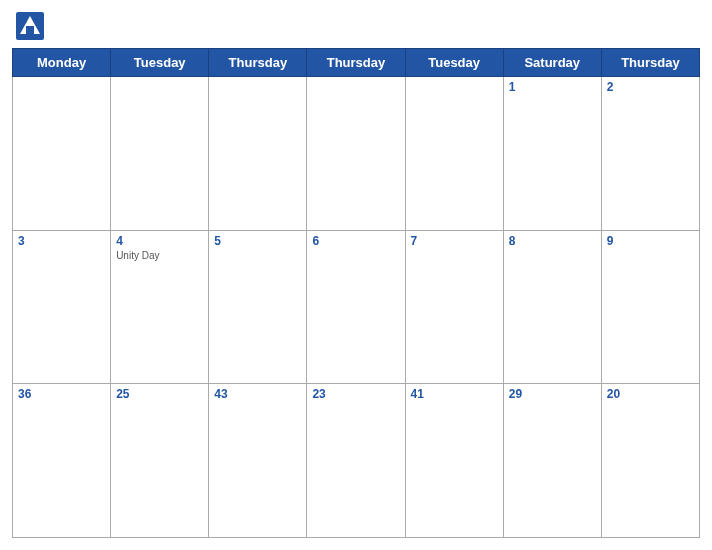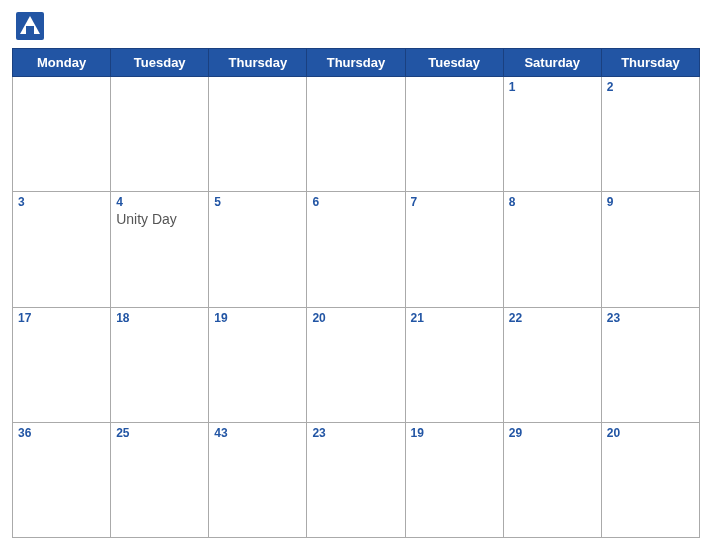--- a/index.html
+++ b/index.html
@@ -91,21 +91,21 @@
     }
 
     .day-number {
       font-size: 12px;
       font-weight: bold;
       color: #2255a4;
       display: block;
     }
 
     .holiday-text {
-      font-size: 14px;
+      font-size: 10px;
       color: #555;
       margin-top: 2px;
       display: block;
     }
 
     .empty-cell {
       background: #fff;
     }
   </style>
 </head>
@@ -172,56 +172,33 @@
         </td>
         <td>
           <span class="day-number">8</span>
         </td>
         <td>
           <span class="day-number">9</span>
         </td>
       </tr>
       <tr>
         <td>
-          <span class="day-number">17</span>
-        </td>
-        <td>
-          <span class="day-number">18</span>
-        </td>
-        <td>
-          <span class="day-number">19</span>
-        </td>
-        <td>
-          <span class="day-number">20</span>
-        </td>
-        <td>
-          <span class="day-number">21</span>
-        </td>
-        <td>
-          <span class="day-number">22</span>
+          <span class="day-number">36</span>
+        </td>
+        <td>
+          <span class="day-number">25</span>
+        </td>
+        <td>
+          <span class="day-number">43</span>
         </td>
         <td>
           <span class="day-number">23</span>
         </td>
-      </tr>
-      <tr>
-        <td>
-          <span class="day-number">36</span>
-        </td>
-        <td>
-          <span class="day-number">25</span>
-        </td>
-        <td>
-          <span class="day-number">43</span>
-        </td>
-        <td>
-          <span class="day-number">23</span>
-        </td>
-        <td>
-          <span class="day-number">19</span>
+        <td>
+          <span class="day-number">41</span>
         </td>
         <td>
           <span class="day-number">29</span>
         </td>
         <td>
           <span class="day-number">20</span>
         </td>
       </tr>
     </tbody>
 </table>

